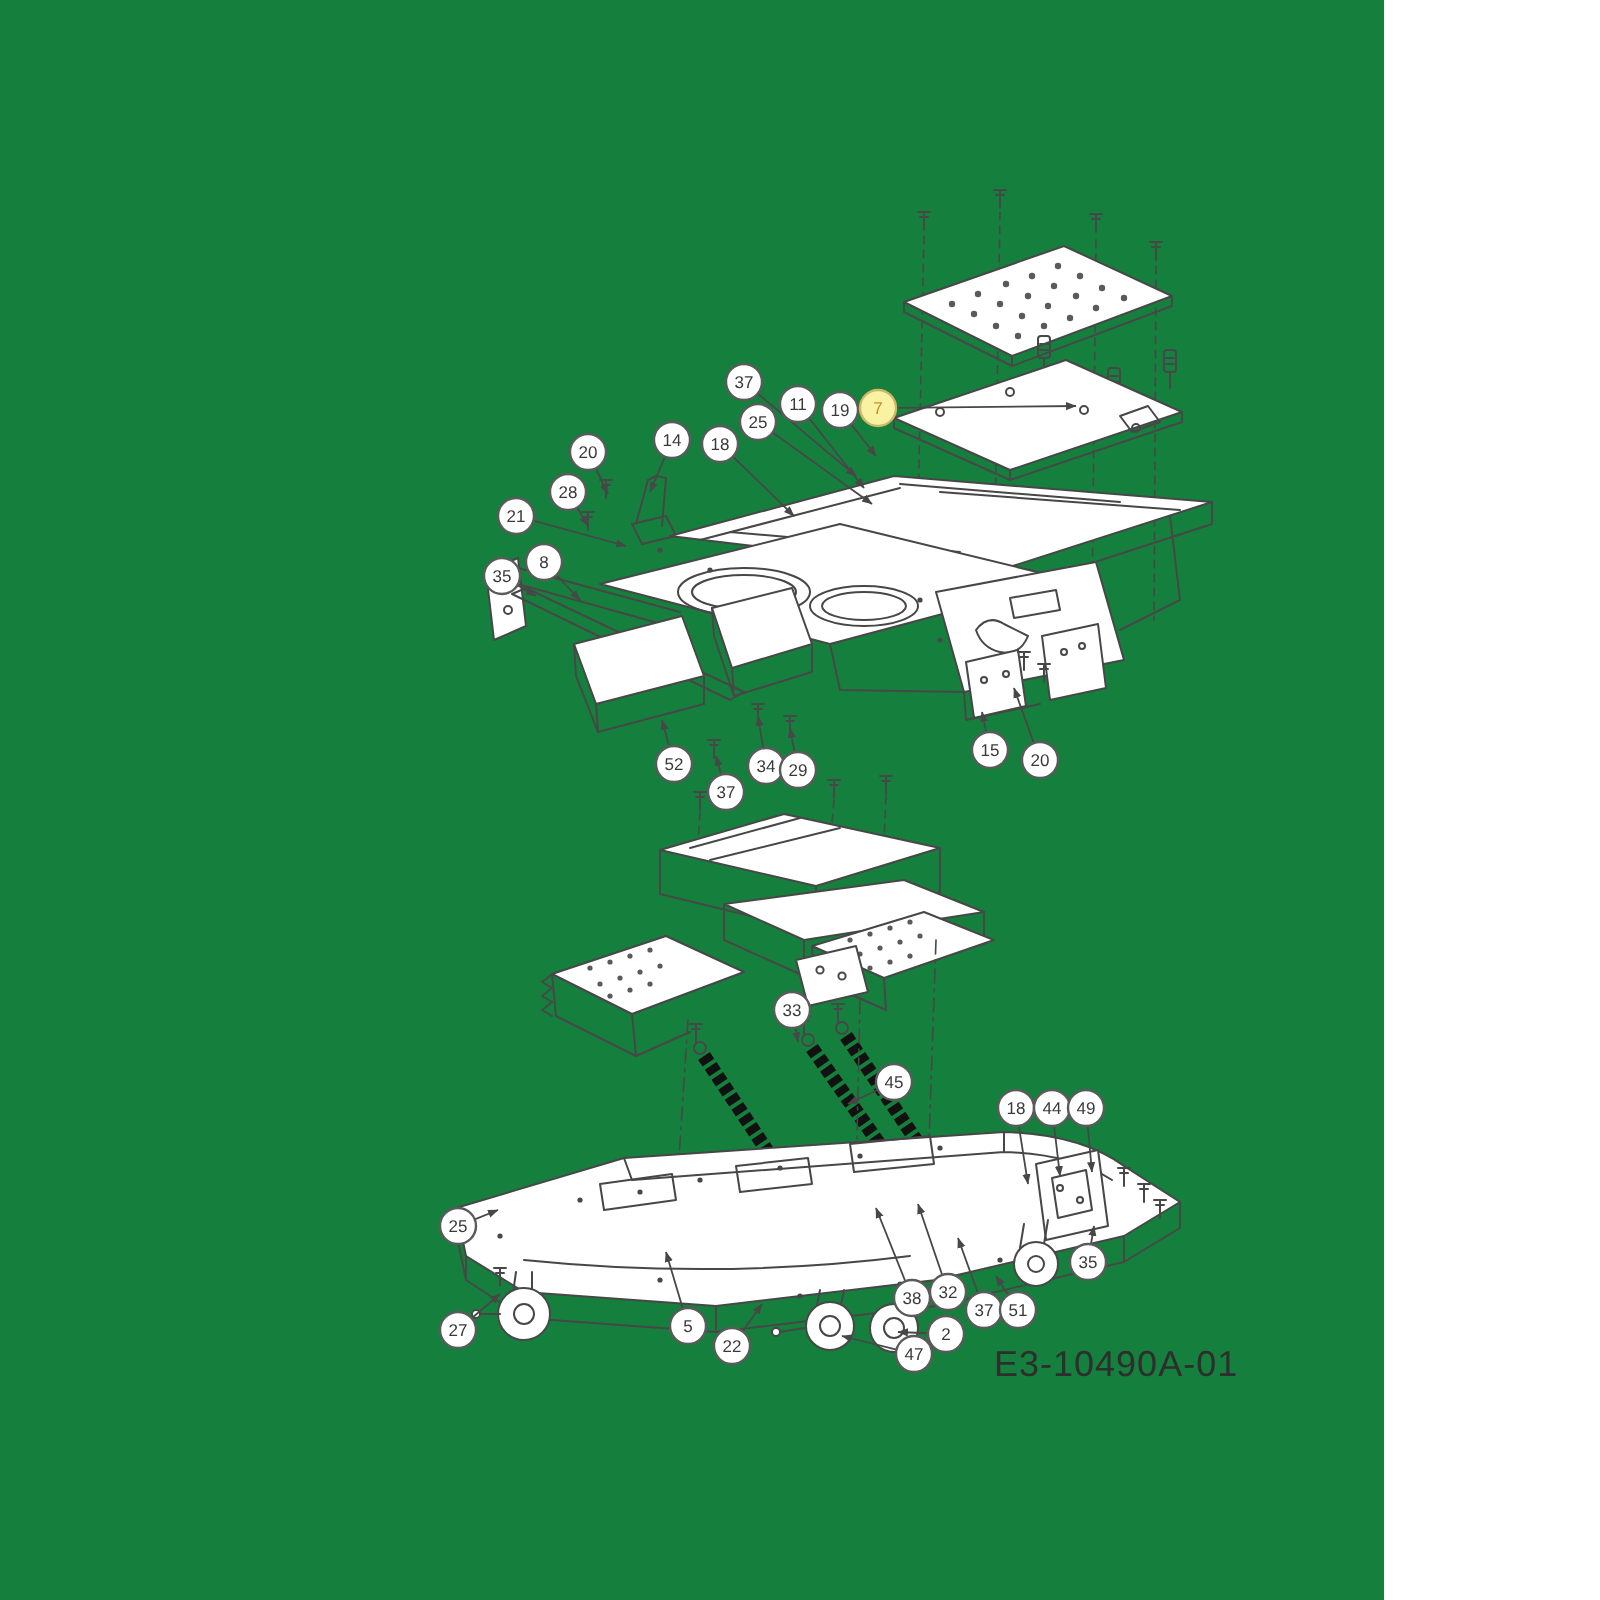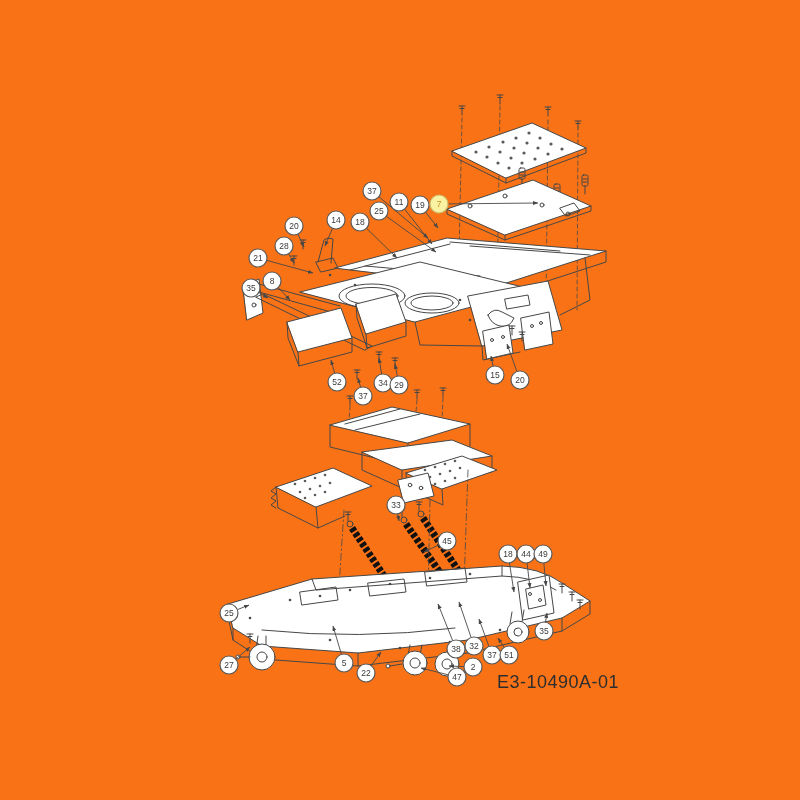--- a/index.html
+++ b/index.html
@@ -1,17 +1,17 @@
 <!DOCTYPE html>
 <html><head>
 <meta charset="utf-8">
 <style>
   html,body{margin:0;padding:0;background:#ffffff;}
   body{width:800px;height:800px;font-family:"Liberation Sans",sans-serif;}
-  #canvas{position:relative;width:800px;height:800px;background:#f97316;overflow:hidden;}
+  #canvas{position:relative;width:692px;height:800px;background:#15803d;overflow:hidden;}
   svg text{user-select:none;}
   .code-text{font-family:"Liberation Sans",sans-serif;font-weight:400;letter-spacing:0.5px;}
   .balloon-text{font-family:"Liberation Sans",sans-serif;}
 </style>
 </head>
 <body>
 
 <div id="canvas">
 <svg id="diagram-svg" width="800" height="800" viewBox="0 0 800 800" xmlns="http://www.w3.org/2000/svg">
   <defs>

